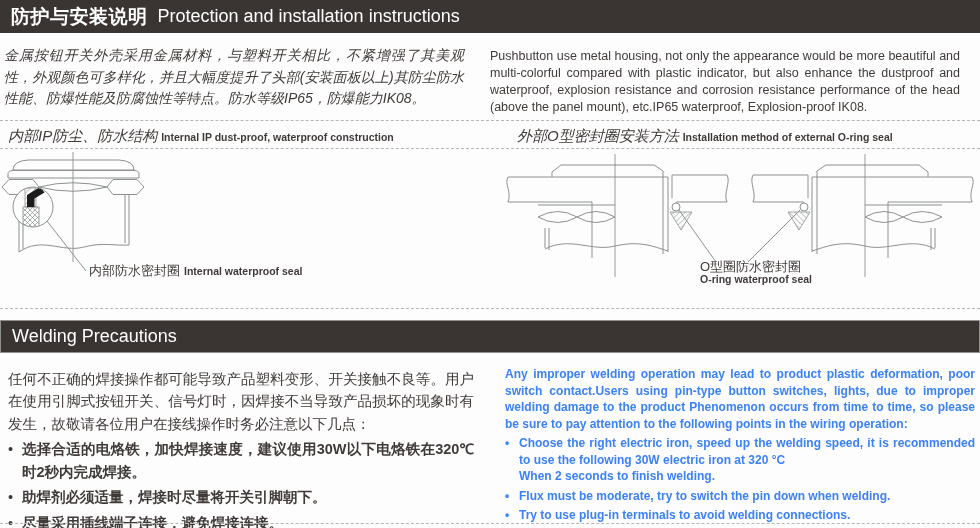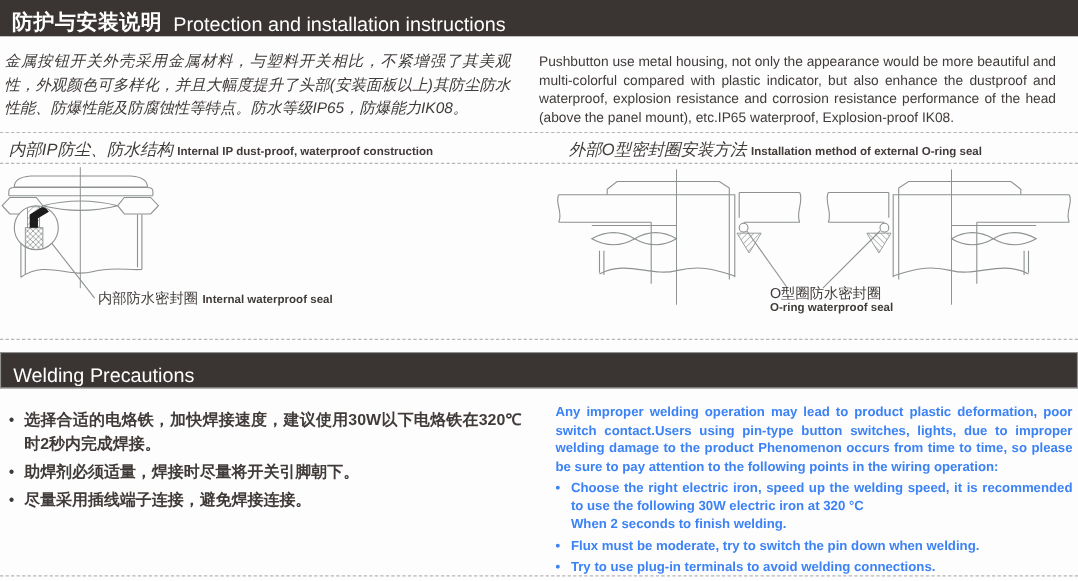--- a/index.html
+++ b/index.html
@@ -1,19 +1,19 @@
 <!DOCTYPE html>
 <html><head>
 <meta charset="utf-8">
 <style>
   html,body{margin:0;padding:0;background:#fff;}
   .page{position:relative;width:980px;height:528px;background:#fdfdfd;overflow:hidden;
         font-family:"Liberation Sans",sans-serif;color:#403b39;}
   .banner{position:absolute;left:0;right:0;height:33px;background:#3a3433;color:#fff;
-          display:flex;align-items:flex-end;padding:0 11px;gap:10px;box-sizing:border-box;}
+          display:flex;align-items:center;padding:0 11px;gap:10px;box-sizing:border-box;}
   .banner.bordered{border:1px solid #919191;}
   .banner-zh{font-size:19px;font-weight:bold;letter-spacing:.5px;}
   .banner-en{font-size:18px;font-weight:normal;}
   .dash{position:absolute;left:0;right:0;height:0;border-top:1px dashed #b6b6b6;}
   .zh-para{font-size:14px;line-height:1.55;text-align:justify;}
   .en-para{font-size:12.5px;line-height:1.36;text-align:justify;}
   .abs{position:absolute;}
   .subtitle{position:absolute;top:127px;white-space:nowrap;}
   .sub-zh{font-size:15px;color:#403b39;font-style:italic;}
   .sub-en{font-size:10.5px;font-weight:bold;margin-left:4px;}
@@ -127,20 +127,21 @@
     <text class="dlabel-en" x="700" y="133">O-ring waterproof seal</text>
   </svg>
 
   <div class="dash" style="top:308px;"></div>
 
   <header class="banner bordered" style="top:320px;">
     <span class="banner-en">Welding Precautions</span>
   </header>
 
   <div class="abs zh-block" style="top:368px;left:8px;width:466px;">
+    <p class="m0">任何不正确的焊接操作都可能导致产品塑料变形、开关接触不良等。用户在使用引脚式按钮开关、信号灯时，因焊接不当导致产品损坏的现象时有发生，故敬请各位用户在接线操作时务必注意以下几点：</p>
     <div class="bullet">
       <span class="bm">•</span>
       <span class="bt"><span>选择合适的电烙铁，加快焊接速度，建议使用</span><b>30W</b><span>以下电烙铁在</span><b>320℃</b><span>时2秒内完成焊接。</span></span>
     </div>
     <div class="bullet">
       <span class="bm">•</span>
       <span class="bt">助焊剂必须适量，焊接时尽量将开关引脚朝下。</span>
     </div>
     <div class="bullet">
       <span class="bm">•</span>

